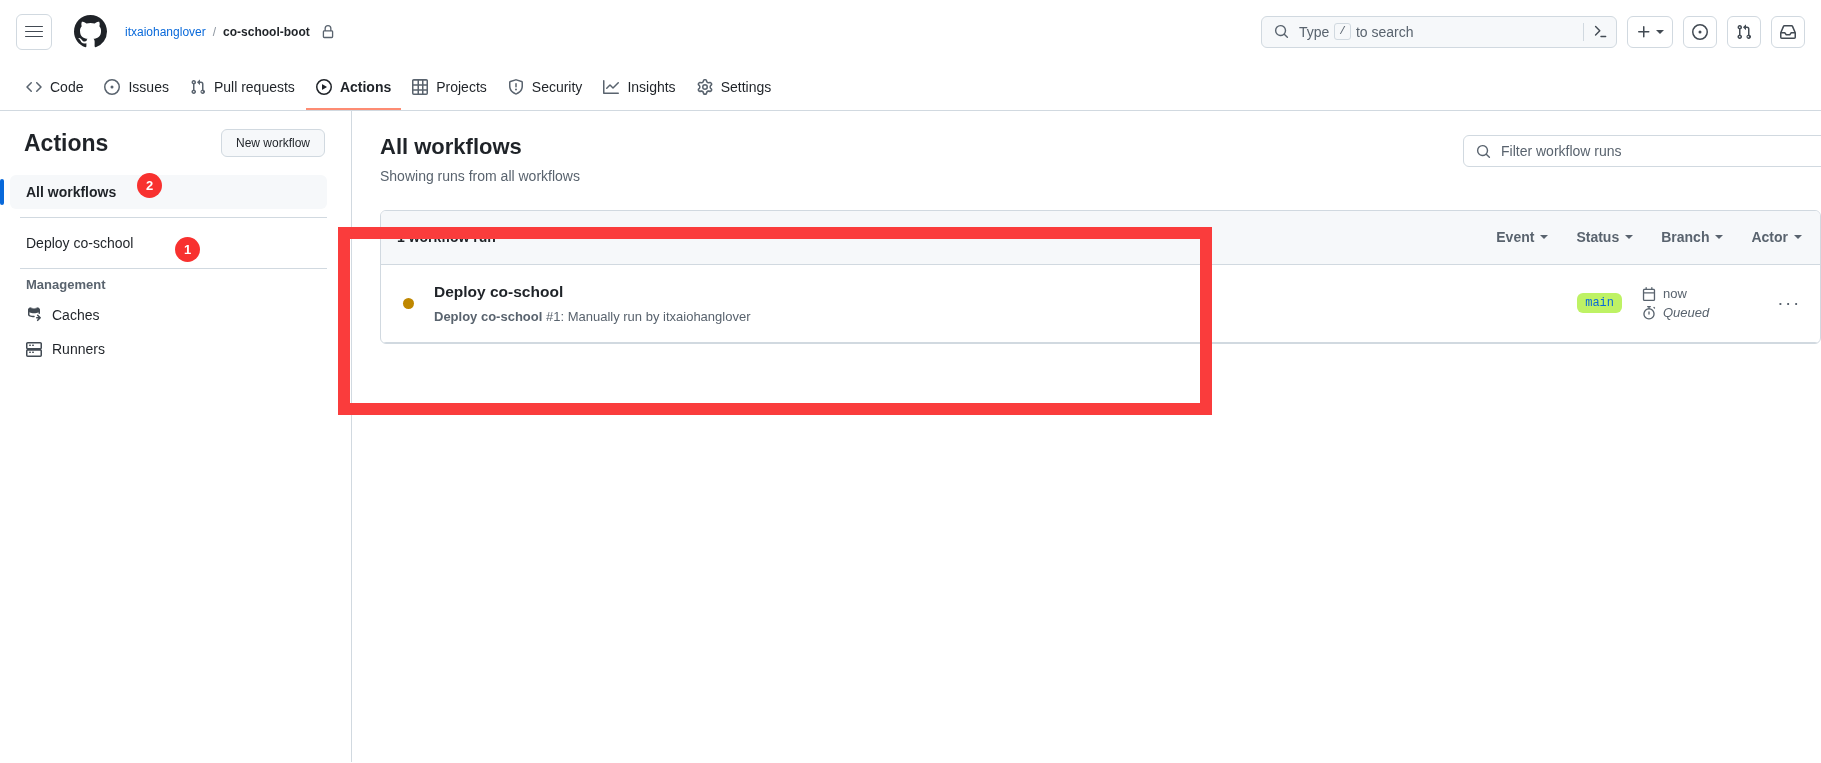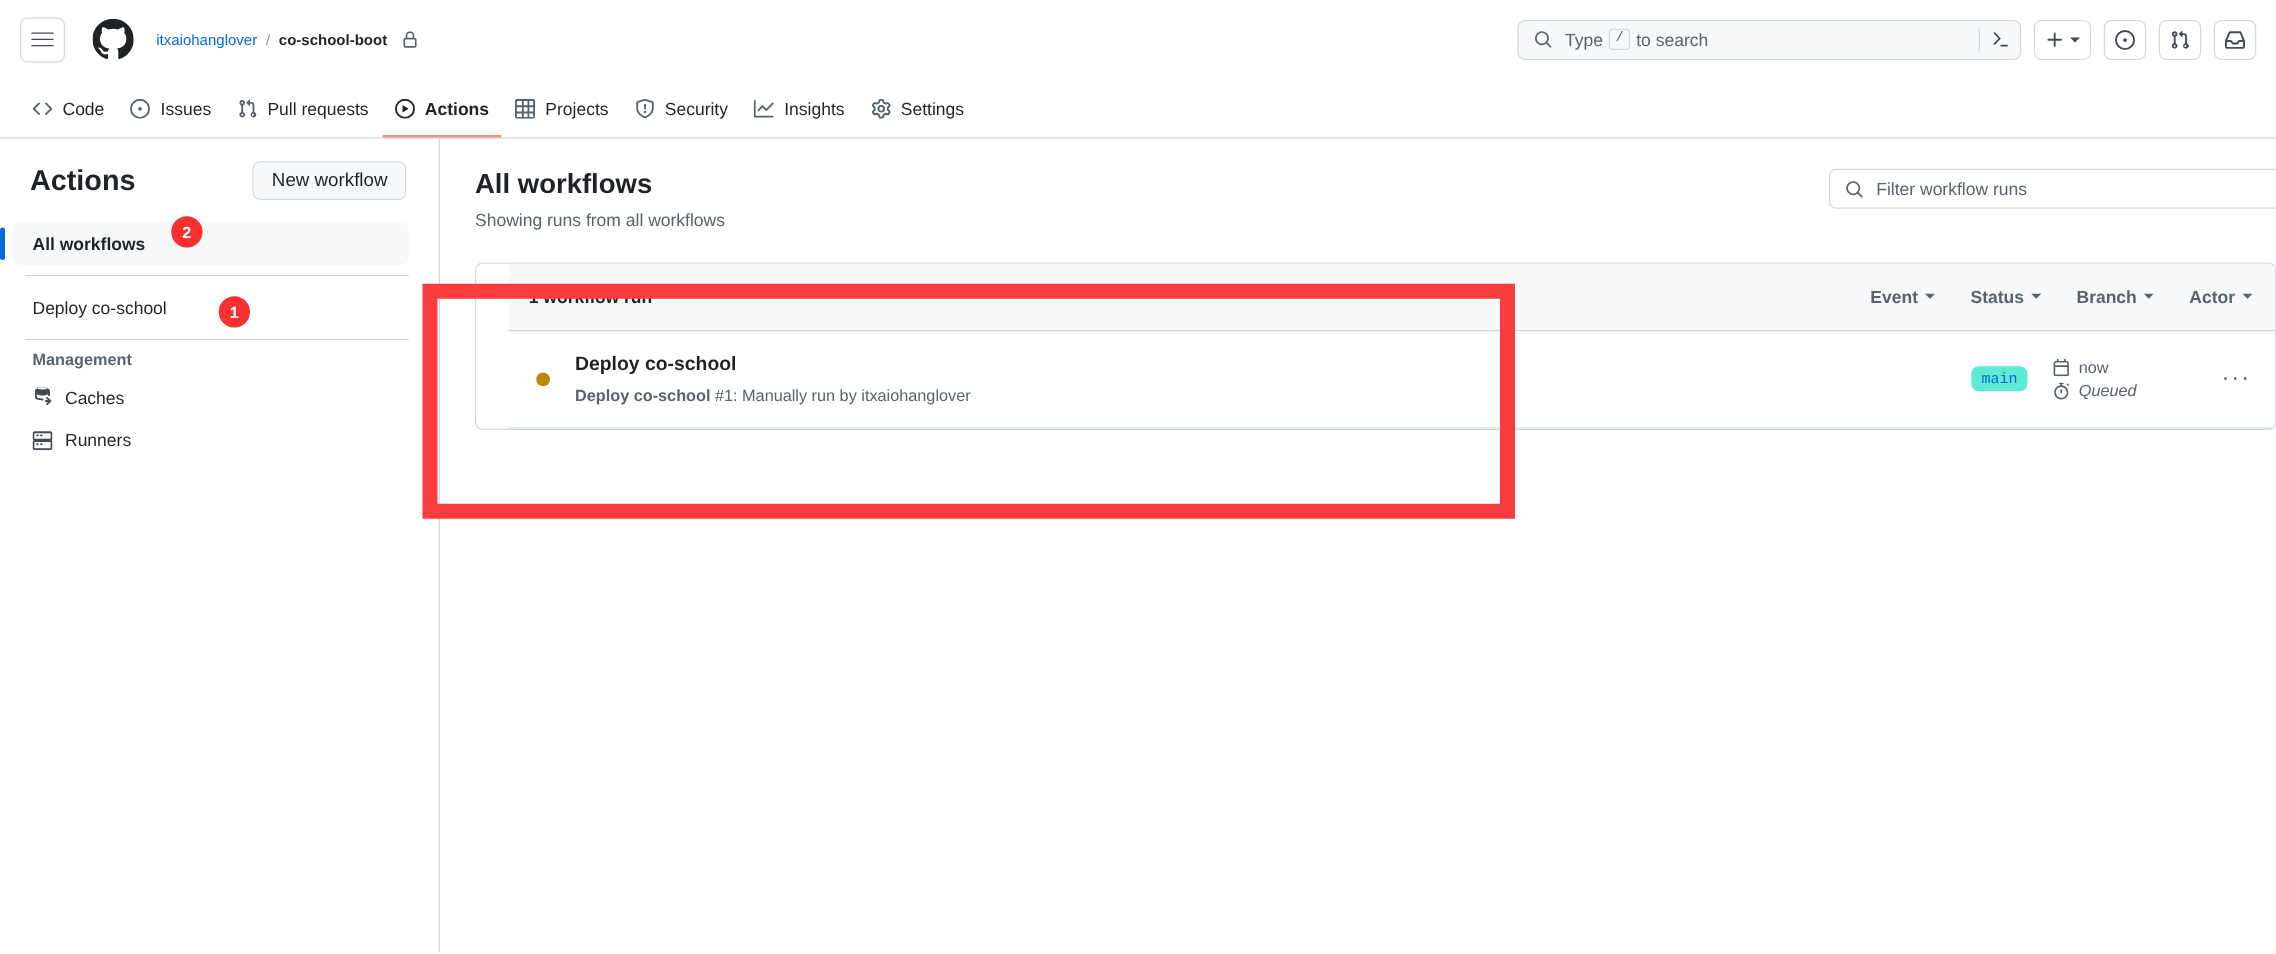--- a/index.html
+++ b/index.html
@@ -47,21 +47,21 @@
   .bc-sep { color: #8c959f; }
   .bc-repo { color: #1f2328; font-weight: 600; cursor: pointer; }
   .lock-icon { margin-left: 4px; display:flex; align-items:center; color:#59636e; }
 
   .header-right {
     margin-left: auto;
     display: flex; align-items: center; gap: 10px;
     flex: 0 0 auto;
   }
   .search-box {
-    width: 403px; height: 32px;
+    width: 356px; height: 32px;
     border: 1px solid #d1d9e0;
     border-radius: 6px;
     background: #f6f8fa;
     display: flex; align-items: center;
     padding: 0 8px 0 12px;
     cursor: text;
   }
   .search-box .s-icon { color: #59636e; display: flex; align-items:center; }
   .search-ph {
     margin-left: 10px; color: #59636e; font-size: 14px;
@@ -139,21 +139,21 @@
     display: flex; align-items: center;
     justify-content: space-between;
     padding: 0 2px 0 14px;
     margin-bottom: 18px;
   }
   .sb-title { font-size: 23px; font-weight: 600; color: #1f2328; }
   .new-wf-btn {
     border: 1px solid #d1d9e0;
     border-radius: 6px;
     background: #f6f8fa;
-    font-size: 15px;
+    font-size: 12px;
     color: #1f2328;
     padding: 6px 14px;
     cursor: pointer;
     white-space: nowrap;
   }
   .sb-item {
     display: flex; align-items: center;
     height: 34px;
     padding: 0 10px 0 16px;
     border-radius: 6px;
@@ -218,21 +218,20 @@
   .filter-box .f-icon { color: #59636e; display:flex; align-items:center; }
   .filter-ph { margin-left: 10px; color: #59636e; font-size: 14px; text-align: center; }
 
   .runs-card {
     margin-top: 26px;
     margin-right: 0;
     border: 1px solid #d1d9e0;
     border-radius: 6px;
     background: #fff;
     overflow: hidden;
-    padding-left: 26px;
   }
   .runs-card-head {
     background: #f6f8fa;
     border-bottom: 1px solid #d1d9e0;
     display: flex; align-items: center;
     padding: 0 16px;
     height: 54px;
   }
   .runs-count { font-size: 14px; font-weight: 600; color: #1f2328; }
   .runs-filters {
@@ -268,21 +267,21 @@
   .run-main { flex: 1 1 auto; min-width: 0; }
   .run-title {
     font-size: 15.5px; font-weight: 600; color: #1f2328;
     cursor: pointer; line-height: 1.3;
   }
   .run-sub {
     font-size: 13px; color: #59636e; margin-top: 7px;
   }
   .run-sub .rs-bold { font-weight: 600; color: #59636e; }
   .branch-pill {
-    background: #5eead4;
+    background: #bef264;
     color: #0969da;
     font-family: "Liberation Mono", monospace;
     font-size: 12px;
     padding: 3px 8px;
     border-radius: 6px;
     flex: 0 0 auto;
     margin-right: 20px;
     cursor: pointer;
   }
   .run-meta {

